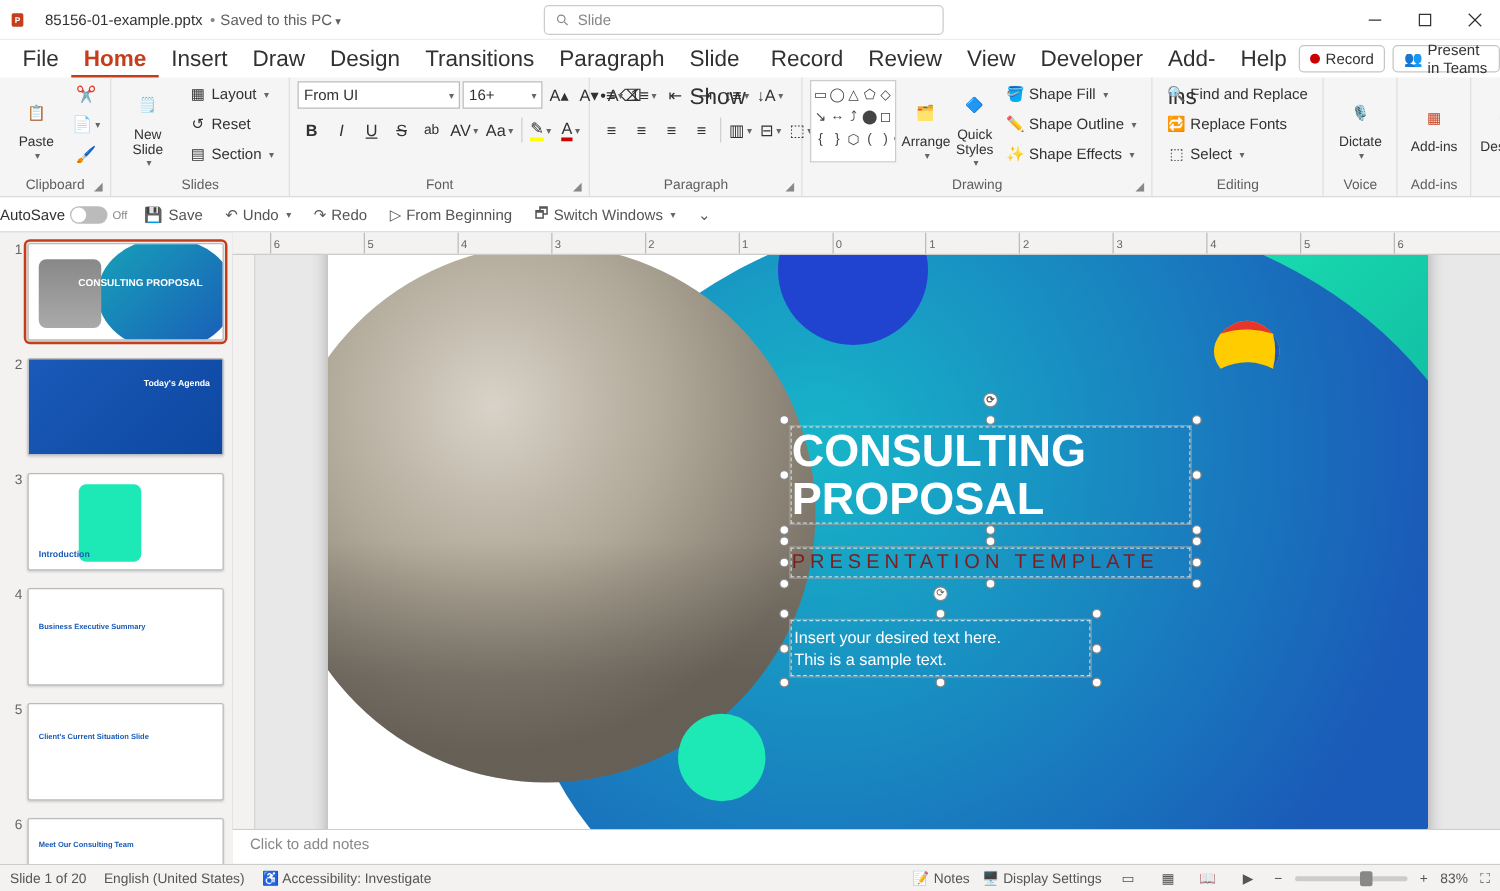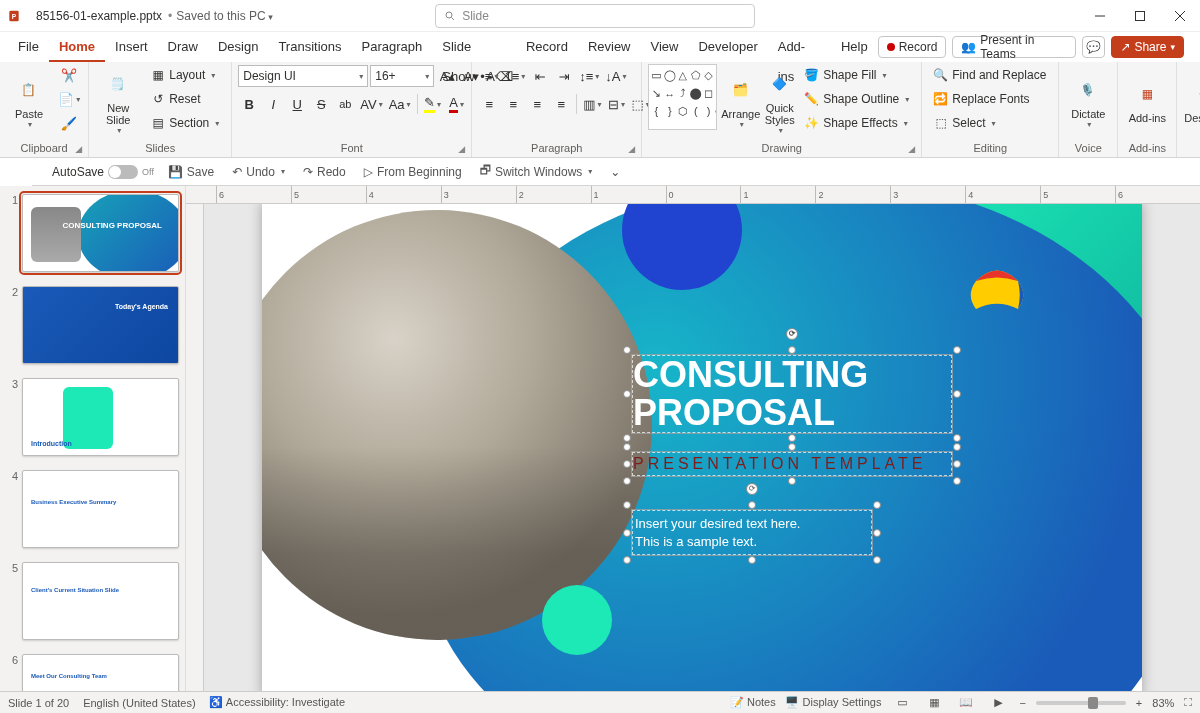--- a/index.html
+++ b/index.html
@@ -22,21 +22,21 @@
   .app-icon svg{width:16px;height:16px;}
   .doc-title{font-size:12px;color:var(--text);padding:0 4px;}
   .saved{font-size:12px;color:var(--muted);padding-left:2px;cursor:pointer;}
   .saved::after{content:" \25BE";font-size:9px;}
   .searchbar{margin:0 auto;width:320px;height:24px;background:#fff;border:1px solid #ccc;border-radius:4px;display:flex;align-items:center;padding:0 8px;color:#888;}
   .searchbar svg{width:12px;height:12px;margin-right:6px;fill:#888;}
   .win-controls{display:flex;margin-left:auto;}
   .win-btn{width:40px;height:32px;display:flex;align-items:center;justify-content:center;cursor:pointer;}
   
   .tabs{display:flex;align-items:center;height:30px;padding:0 8px;background:#fff;}
-  .tab{padding:0 10px;height:30px;line-height:30px;font-size:13px;color:var(--text);cursor:pointer;}
+  .tab{padding:0 10px;height:30px;line-height:30px;font-size:18px;color:var(--text);cursor:pointer;}
   .tab.active{color:var(--accent);border-bottom:2px solid var(--accent);font-weight:600;}
   .tabs-right{margin-left:auto;display:flex;align-items:center;gap:6px;padding-right:8px;}
   .pill{height:22px;border:1px solid #c8c6c4;border-radius:4px;display:flex;align-items:center;padding:0 8px;font-size:12px;gap:4px;cursor:pointer;background:#fff;}
   .pill.share{background:var(--accent);color:#fff;border-color:var(--accent);}
   .pill.share::after{content:" \25BE";font-size:9px;}
   .icon-btn-sm{width:24px;height:22px;border:1px solid #c8c6c4;border-radius:4px;display:flex;align-items:center;justify-content:center;cursor:pointer;}
   
   .ribbon{display:flex;background:var(--ribbon-bg);border-bottom:1px solid var(--ribbon-border);height:96px;}
   .group{display:flex;flex-direction:column;border-right:1px solid #e1dfdd;padding:2px 6px 0;}
   .group-body{flex:1;display:flex;align-items:flex-start;gap:4px;}
@@ -52,21 +52,21 @@
   .font-row{display:flex;align-items:center;gap:2px;height:24px;}
   .combo{height:22px;border:1px solid #bbb;background:#fff;display:flex;align-items:center;padding:0 4px;font-size:12px;cursor:pointer;}
   .combo.font{width:130px;}
   .combo.size{width:64px;}
   .combo::after{content:"\25BE";font-size:8px;margin-left:auto;color:#666;}
   .icon-btn{min-width:22px;height:22px;display:flex;align-items:center;justify-content:center;border-radius:3px;cursor:pointer;font-size:13px;padding:0 2px;}
   .sep{width:1px;height:20px;background:#d0d0d0;margin:0 2px;}
   .shapes-gallery{width:100px;height:66px;border:1px solid #ccc;background:#fff;display:grid;grid-template-columns:repeat(6,1fr);grid-auto-rows:16px;padding:2px;gap:2px;overflow:hidden;}
   .shapes-gallery span{display:flex;align-items:center;justify-content:center;font-size:11px;color:#444;}
   
-  .qat{display:flex;align-items:center;height:28px;background:#fff;border-bottom:1px solid var(--ribbon-border);padding:0 20px;gap:10px;font-size:12px;margin-left:32px;}
+  .qat{display:flex;align-items:center;height:28px;background:#fff;border-bottom:1px solid var(--ribbon-border);padding:0 0;gap:10px;font-size:12px;}
   .autosave{display:flex;align-items:center;gap:4px;}
   .toggle{width:30px;height:14px;border-radius:7px;background:#bbb;position:relative;cursor:pointer;}
   .toggle::after{content:"";position:absolute;width:12px;height:12px;border-radius:50%;background:#fff;top:1px;left:1px;}
   .qat-btn{display:flex;align-items:center;gap:4px;cursor:pointer;padding:2px 4px;border-radius:3px;color:#555;}
   
   .workspace{display:flex;height:calc(100% - 32px - 30px - 96px - 28px - 22px);background:#e8e8e8;}
   .thumbs{width:186px;background:#f3f2f1;border-right:1px solid #ddd;overflow-y:auto;padding:8px 0;display:flex;flex-direction:column;gap:14px;}
   .thumb-row{display:flex;align-items:flex-start;gap:4px;padding:0 6px;}
   .thumb-num{width:12px;font-size:11px;color:#666;text-align:right;}
   .thumb{flex:1;height:78px;background:#fff;border:1px solid #bbb;border-radius:2px;position:relative;overflow:hidden;box-shadow:0 1px 2px rgba(0,0,0,0.15);cursor:pointer;}
@@ -231,21 +231,21 @@
             <span>Section</span>
           </div>
       </div>
     </div>
     <div class="group-label">Slides</div>
   </div>
 
   <div class="group" style="min-width:240px;">
     <div class="group-body" style="flex-direction:column;gap:4px;">
       <div class="font-row">
-        <div class="combo font">Design UI</div>
+        <div class="combo font">From UI</div>
         <div class="combo size">16+</div>
         <div class="icon-btn">A▴</div>
         <div class="icon-btn">A▾</div>
         <div class="icon-btn">A⌫</div>
       </div>
       <div class="font-row">
         <div class="icon-btn">
             <b>B</b>
           </div>
         <div class="icon-btn">
@@ -542,20 +542,21 @@
               <div class="handle h-w"></div>
                 <div class="handle h-e"></div>
               <div class="handle h-sw"></div>
                 <div class="handle h-s"></div>
                 <div class="handle h-se"></div>
             </div>
           </div>
         </div>
       </div>
     </div>
+    <div class="notes">Click to add notes</div>
   </div>
 </div>
 
 <div class="status">
   <span>Slide 1 of 20</span>
   <span>English (United States)</span>
   <span>♿ <span>Accessibility: Investigate</span></span>
   <div class="right">
     <span>📝 <span>Notes</span></span>
     <span>🖥️ <span>Display Settings</span></span>

